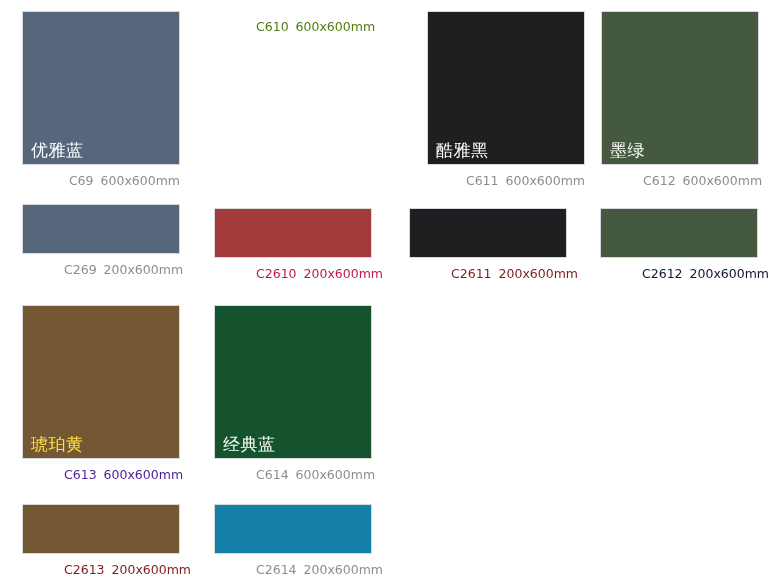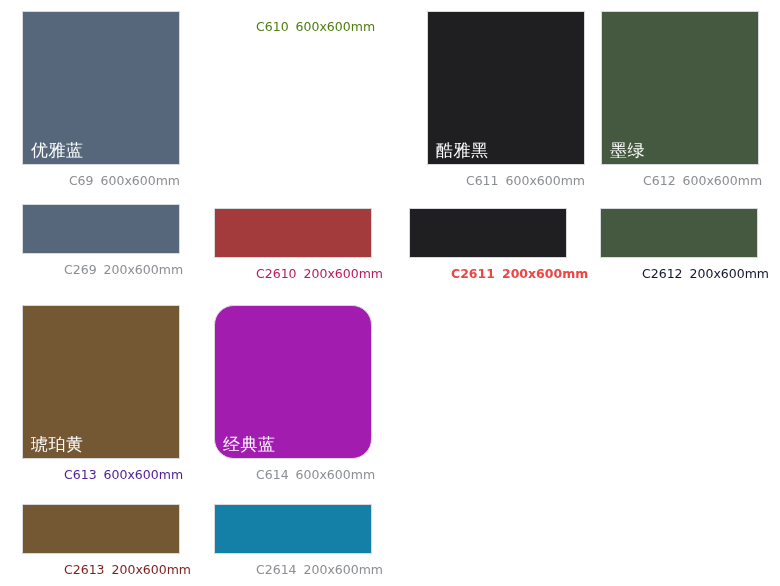--- a/index.html
+++ b/index.html
@@ -92,34 +92,34 @@
     <div class="cell size-small" style="left: 22px; top: 204px;">
       <div class="swatch" style="background: rgb(86, 103, 124); width: 158px; height: 50px; border-color: rgb(215, 217, 220);"></div>
       <div class="caption" style="color: rgb(138, 141, 145);"><span class="code">C269</span><span class="size">200x600mm</span></div>
     </div>
     <div class="cell size-small" style="left: 214px; top: 208px;">
       <div class="swatch" style="background: rgb(163, 59, 60); width: 158px; height: 50px; border-color: rgb(215, 217, 220);"></div>
       <div class="caption" style="color: #be185d;"><span class="code">C2610</span><span class="size">200x600mm</span></div>
     </div>
     <div class="cell size-small" style="left: 409px; top: 208px;">
       <div class="swatch" style="background: rgb(31, 31, 33); width: 158px; height: 50px; border-color: rgb(215, 217, 220);"></div>
-      <div class="caption" style="color: #ef4444; font-weight: bold;"><span class="code">C2611</span><span class="size">200x600mm</span></div>
+      <div class="caption" style="color: #7f1d1d;"><span class="code">C2611</span><span class="size">200x600mm</span></div>
     </div>
     <div class="cell size-small" style="left: 600px; top: 208px;">
       <div class="swatch" style="background: rgb(68, 89, 63); width: 158px; height: 50px; border-color: rgb(215, 217, 220);"></div>
       <div class="caption" style="color: #0f172a;"><span class="code">C2612</span><span class="size">200x600mm</span></div>
     </div>
     <div class="cell size-large" style="left: 22px; top: 305px;">
       <div class="swatch" style="background: rgb(116, 87, 51); width: 158px; height: 154px; border-color: rgb(215, 217, 220);">
-        <span class="swatch-name" style="color: #ffffff;">琥珀黄</span>
+        <span class="swatch-name" style="color: #fde047;">琥珀黄</span>
       </div>
       <div class="caption" style="color: #4c1d95;"><span class="code">C613</span><span class="size">600x600mm</span></div>
     </div>
     <div class="cell size-large" style="left: 214px; top: 305px;">
-      <div class="swatch" style="background: #a21caf; width: 158px; height: 154px; border-color: rgb(215, 217, 220); border-radius: 20px;">
+      <div class="swatch" style="background: #14532d; width: 158px; height: 154px; border-color: rgb(215, 217, 220);">
         <span class="swatch-name" style="color: rgb(255, 255, 255);">经典蓝</span>
       </div>
       <div class="caption" style="color: rgb(138, 141, 145);"><span class="code">C614</span><span class="size">600x600mm</span></div>
     </div>
     <div class="cell size-small" style="left: 22px; top: 504px;">
       <div class="swatch" style="background: rgb(116, 87, 51); width: 158px; height: 50px; border-color: rgb(215, 217, 220);"></div>
       <div class="caption" style="color: #7f1d1d;"><span class="code">C2613</span><span class="size">200x600mm</span></div>
     </div>
     <div class="cell size-small" style="left: 214px; top: 504px;">
       <div class="swatch" style="background: rgb(20, 128, 168); width: 158px; height: 50px; border-color: rgb(215, 217, 220);"></div>

